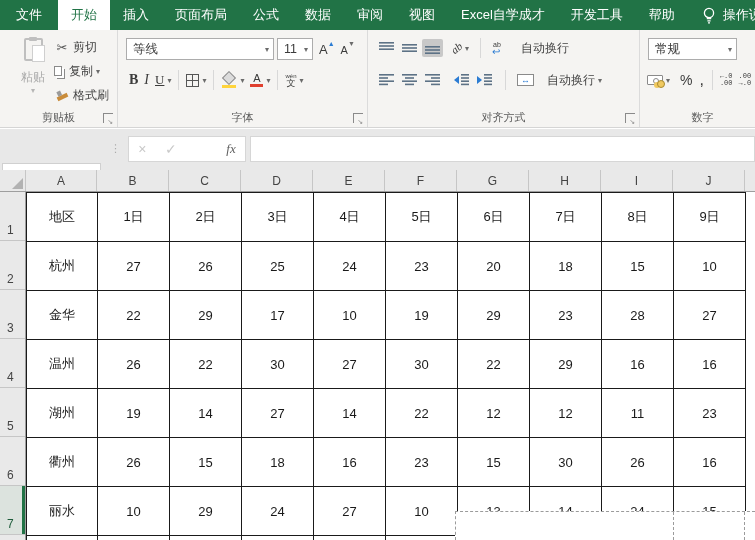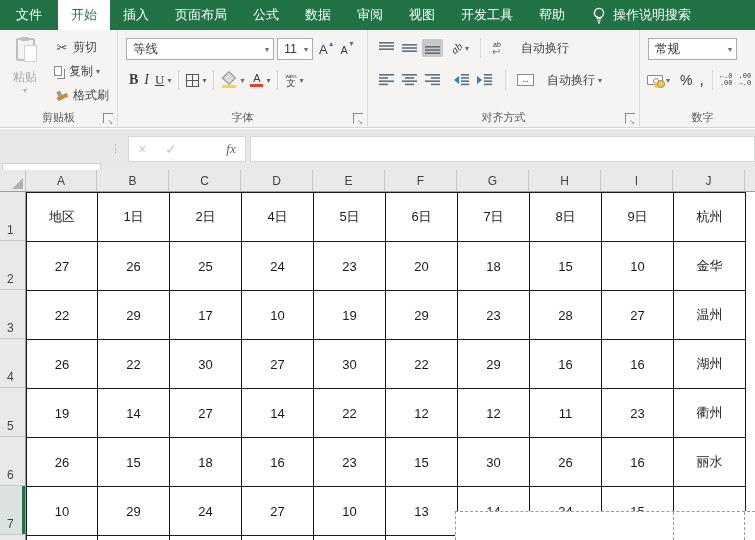--- a/index.html
+++ b/index.html
@@ -19,21 +19,21 @@
   .glabel { position:absolute; bottom:2px; left:0; right:0; text-align:center; font-size:11px; color:#5A5A5A; }
   .launcher { position:absolute; bottom:4px; right:4px; width:10px; height:10px; border-left:1px solid #8A8A8A; border-top:1px solid #8A8A8A; }
   .launcher::after { content:"↘"; position:absolute; right:0px; bottom:-3px; font-size:7px; color:#8A8A8A; }
   .dd { font-size:8px; color:#6B6B6B; margin-left:3px; }
   .vsep { width:1px; height:20px; background:#D8D8D8; margin:0 4px; align-self:center; }
   .row1 { position:absolute; top:8px; left:8px; display:flex; align-items:center; }
   .row2 { position:absolute; top:40px; left:8px; display:flex; align-items:center; }
 
   
   .g-clip { width:118px; }
-  .pastebtn { position:absolute; top:6px; left:4px; width:42px; height:72px; display:flex; flex-direction:column; align-items:center; }
+  .pastebtn { position:absolute; top:6px; left:12px; width:42px; height:72px; display:flex; flex-direction:column; align-items:center; }
   .clipicon { width:19px; height:23px; border:2px solid #BFBFBF; border-radius:2px; background:#F5F4F2; position:relative; margin-top:2px; }
   .clipicon::before { content:""; position:absolute; top:-3px; left:3px; width:8px; height:4px; background:#BFBFBF; border-radius:1px; }
   .clipicon::after { content:""; position:absolute; right:-4px; bottom:-3px; width:11px; height:15px; background:#fff; border:1px solid #CFCFCF; }
   .pastebtn .lbl { color:#A9A9A9; font-size:12px; margin-top:8px; }
   .pastebtn .dd { color:#B5B5B5; margin:0; }
   .smallcol { position:absolute; top:7px; left:54px; display:flex; flex-direction:column; gap:4px; }
   .smallbtn { display:flex; align-items:center; height:20px; font-size:12px; color:#444; }
   .smallbtn .ic { width:16px; text-align:center; margin-right:3px; }
   .cuticon { color:#595959; font-size:13px; }
   .copyicon { display:inline-block; width:8px; height:10px; border:1px solid #8A8A8A; background:#fff; box-shadow:2px 2px 0 #fff, 3px 3px 0 #8A8A8A; margin-right:7px; }
@@ -121,20 +121,21 @@
   <div class="tabbar">
     <div class="filetab">文件</div>
     <div style="display:flex" id="tabs-holder">
         <div class="tab active">开始</div>
         <div class="tab">插入</div>
         <div class="tab">页面布局</div>
         <div class="tab">公式</div>
         <div class="tab">数据</div>
         <div class="tab">审阅</div>
         <div class="tab">视图</div>
+        <div class="tab">Excel自学成才</div>
         <div class="tab">开发工具</div>
         <div class="tab">帮助</div>
       </div>
     <div class="tellme">
       <span>
         <svg width="14" height="19" viewBox="0 0 14 19">
             <circle cx="7" cy="7" r="4.6" fill="none" stroke="#fff" stroke-width="1.3"></circle>
             <path d="M4.8 12.6h4.4 M5.4 14.8h3.2 M6 16.8h2" stroke="#fff" stroke-width="1.2" fill="none"></path>
           </svg>
       </span>
@@ -402,20 +403,21 @@
       </div>
       <div class="rowh sel">
         <span>7</span>
       </div>
     </div>
 
   <div class="table" id="sheettable">
       <div class="cell">地区</div>
       <div class="cell">1日</div>
       <div class="cell">2日</div>
+      <div class="cell">3日</div>
       <div class="cell">4日</div>
       <div class="cell">5日</div>
       <div class="cell">6日</div>
       <div class="cell">7日</div>
       <div class="cell">8日</div>
       <div class="cell">9日</div>
       <div class="cell">杭州</div>
       <div class="cell">27</div>
       <div class="cell">26</div>
       <div class="cell">25</div>

